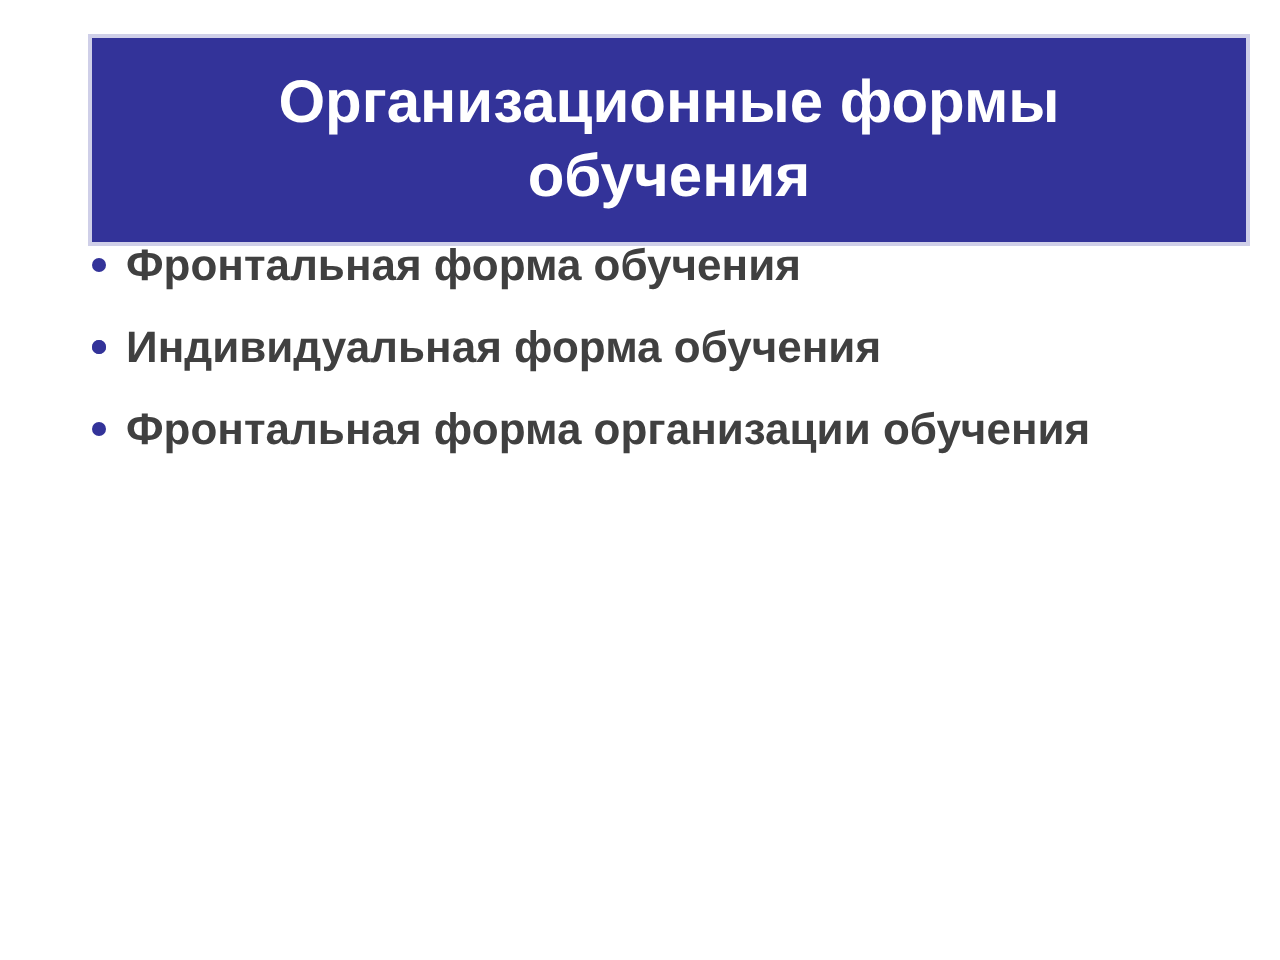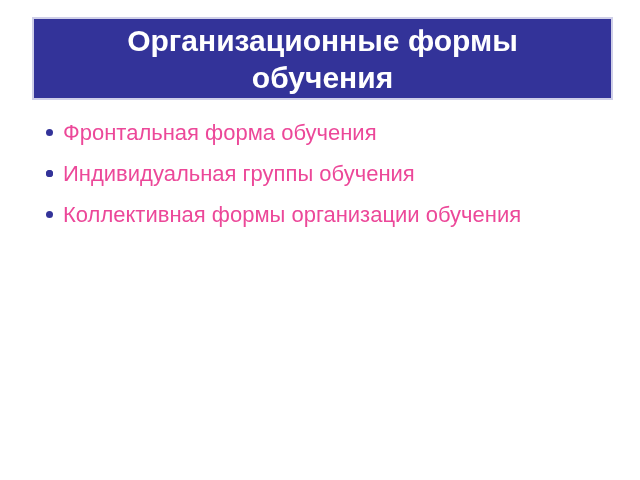--- a/index.html
+++ b/index.html
@@ -7,24 +7,24 @@
   .slide {
     position: relative;
     width: 640px;
     height: 480px;
     background: #ffffff;
     font-family: "Liberation Sans", "DejaVu Sans", sans-serif;
     overflow: hidden;
   }
   .title-box {
     position: absolute;
-    left: 32px;
+    left: 44px;
     top: 17px;
     width: 581px;
-    height: 83px;
+    height: 106px;
     background: #333399;
     border: 2px solid #cfcfe8;
     display: flex;
     align-items: center;
     justify-content: center;
   }
   .title-text {
     max-width: 500px;
     text-align: center;
     color: #ffffff;
@@ -38,23 +38,23 @@
     top: 116px;
     width: 560px;
   }
   ul.bullet-list {
     list-style: none;
   }
   ul.bullet-list li {
     position: relative;
     padding-left: 18px;
     max-width: 545px;
-    color: #ec4899;
+    color: #404040;
     font-size: 22px;
-    font-weight: normal;
+    font-weight: bold;
     line-height: 33px;
     margin-bottom: 8px;
   }
   ul.bullet-list li .bullet-dot {
     position: absolute;
     left: 1px;
     top: 13px;
     width: 7px;
     height: 7px;
     border-radius: 50%;
@@ -74,22 +74,22 @@
     <ul class="bullet-list">
       <li>
         <span class="bullet-dot"></span>
         <span>Фронтальная форма обучения</span>
       </li>
       <li>
         <span class="bullet-dot"></span>
       </li>
       <li>
         <span class="bullet-dot"></span>
-        <span>Индивидуальная группы обучения</span>
+        <span>Индивидуальная форма обучения</span>
       </li>
       <li>
         <span class="bullet-dot"></span>
-        <span>Коллективная формы организации обучения</span>
+        <span>Фронтальная форма организации обучения</span>
       </li>
     </ul>
   </div>
 
 </div>
 
 </body></html>

